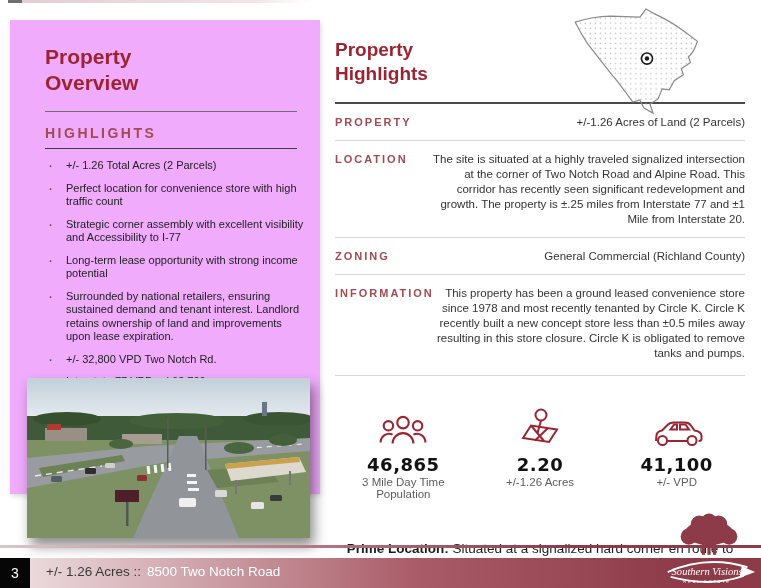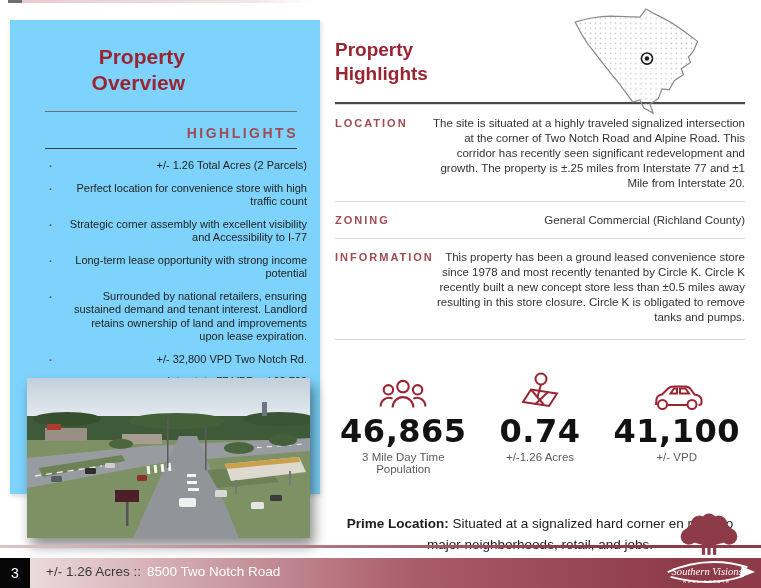--- a/index.html
+++ b/index.html
@@ -8,21 +8,21 @@
 
   .page { position:absolute; inset:0; }
 
   
   .top-strip-dark { position:absolute; top:0; left:8px; width:14px; height:3px; background:#6f6f6f; }
   .top-strip-pink { position:absolute; top:0; left:22px; width:290px; height:3px;
                     background:linear-gradient(to right,#e6ccd1,#f3e6e8 80%,rgba(243,230,232,0)); }
 
   
   .left-card { position:absolute; left:10px; top:20px; width:310px; height:474px;
-               background:#7dd3fc; box-shadow:1px 2px 5px rgba(0,0,0,0.15);text-align:right; }
+               background:#f0abfc; box-shadow:1px 2px 5px rgba(0,0,0,0.15); }
   .lc-inner { padding:24px 22px 0 35px; }
   .lc-title { color:#9b2433; font-size:21px; line-height:26px; font-weight:bold; width:140px; }
   .rule { height:1px; width:252px; }
   .rule-title { background:#6e6e6e; margin-top:15px; }
   .section-label { margin-top:13px; color:#a04a52; font-size:14px; letter-spacing:2.5px; font-weight:bold; }
   .rule-dark { background:#3e3e3e; margin-top:7px; }
   .hl-list { list-style:none; margin-top:10px; width:262px; }
   .hl-list li { position:relative; padding-left:21px; font-size:11px; line-height:13.5px;
                 color:#222; margin-bottom:9px; }
   .hl-list li .dot { position:absolute; left:4px; top:1px; color:#555; font-weight:bold; }
@@ -42,21 +42,21 @@
   .info-row .lbl { color:#a04a52; font-size:11px; letter-spacing:2px; font-weight:bold; padding-top:12px; white-space:nowrap; }
   .info-row .val { text-align:right; font-size:11.5px; line-height:15px; color:#333; padding-top:11px; padding-bottom:10px; }
   .row-property .val { width:250px; }
   .row-location .val { width:318px; }
   .row-zoning   .val { width:260px; }
   .row-information .val { width:322px; padding-bottom:14px; }
 
   .stats { display:flex; margin-top:32px; }
   .stat { flex:1; text-align:center; }
   .stat .icon { height:40px; display:flex; align-items:flex-end; justify-content:center; color:#9b2433; }
-  .stat .num { font-family:"DejaVu Sans", sans-serif; font-weight:bold; font-size:32px; color:#121212; margin-top:0; letter-spacing:0.5px; }
+  .stat .num { font-family:"DejaVu Sans", sans-serif; font-weight:bold; font-size:18px; color:#121212; margin-top:6px; letter-spacing:0.5px; }
   .stat .cap { font-size:11.5px; color:#5c5c5c; margin-top:1px; }
 
   .prime { margin-top:38px; text-align:center; font-size:13.5px; line-height:21px; color:#1c1c1c; padding:0 10px; }
   .prime b { font-weight:bold; }
 
   
   .footer-line { position:absolute; left:0; top:545px; width:761px; height:3px;
                  background:linear-gradient(to right,#d9c7ca,#8d3a49 75%); }
   .footer-bar { position:absolute; left:0; top:558px; width:761px; height:30px;
                 background:linear-gradient(to right,#f0e3e5,#a95b67 55%,#8d3a49 90%); }
@@ -166,20 +166,22 @@
         </defs>
         <path d="M22,16 C30,13 45,10 57,10 L86,11 L92,3 L99,7 C110,12 122,19 131,26 L143,35 C140,42 139,47 134,50 L136,56 L127,62 L129,68 L120,74 L115,83 L108,82 L104,92 L96,97 L99,106 L90,101 L86,93 L79,95 C73,87 66,77 59,69 C51,59 41,46 34,37 C30,31 25,22 22,16 Z" fill="url(#dots)" stroke="#8a8a8a" stroke-width="1.2"></path>
         <circle cx="93" cy="52" r="5.5" fill="#ffffff" stroke="#1a1a1a" stroke-width="1.6"></circle>
         <circle cx="93" cy="52" r="2.2" fill="#1a1a1a"></circle>
       </svg>
     </div>
 
     <div class="rule-heavy"></div>
 
     <div class="info-row row-property">
+      <div class="lbl">PROPERTY</div>
+      <div class="val">+/-1.26 Acres of Land (2 Parcels)</div>
     </div>
     <div class="info-row row-location">
       <div class="lbl">LOCATION</div>
       <div class="val">The site is situated at a highly traveled signalized intersection at the corner of Two Notch Road and Alpine Road. This corridor has recently seen significant redevelopment and growth. The property is ±.25 miles from Interstate 77 and ±1 Mile from Interstate 20.</div>
     </div>
     <div class="info-row row-zoning">
       <div class="lbl">ZONING</div>
       <div class="val">General Commercial (Richland County)</div>
     </div>
     <div class="info-row row-information">
@@ -205,21 +207,21 @@
       <div class="stat">
         <div class="icon">
           <svg width="40" height="40" viewBox="0 0 40 40" fill="none" stroke="currentColor" stroke-width="2">
             <circle cx="21" cy="7" r="5.5"></circle>
             <path d="M21,12.5 L17.5,25"></path>
             <path d="M3,30 L11,17.5 L37,21.5 L29,34 Z"></path>
             <path d="M11,17.5 L24,33"></path>
             <path d="M28,20 L15,32.5"></path>
           </svg>
         </div>
-        <div class="num">0.74</div>
+        <div class="num">2.20</div>
         <div class="cap">+/-1.26 Acres</div>
       </div>
       <div class="stat">
         <div class="icon">
           <svg width="56" height="30" viewBox="0 0 56 28" fill="none" stroke="currentColor" stroke-width="2">
             <path d="M7,22 L7.5,16 Q8,12.5 13,11.5 L19,5.5 Q21,3.5 25,3.5 L36,3.5 Q40,3.5 42,6.5 L45.5,11.5 Q52,12.5 52.5,16.5 L52.5,20 Q52.5,22 49.5,22"></path>
             <path d="M21.5,10.5 L25,5.5 L28,5.5 L28,10.5 Z"></path>
             <path d="M31,10.5 L31,5.5 L36.5,5.5 L40,10.5 Z"></path>
             <circle cx="13.5" cy="21.5" r="4.5"></circle>
             <circle cx="43" cy="21.5" r="4.5"></circle>

